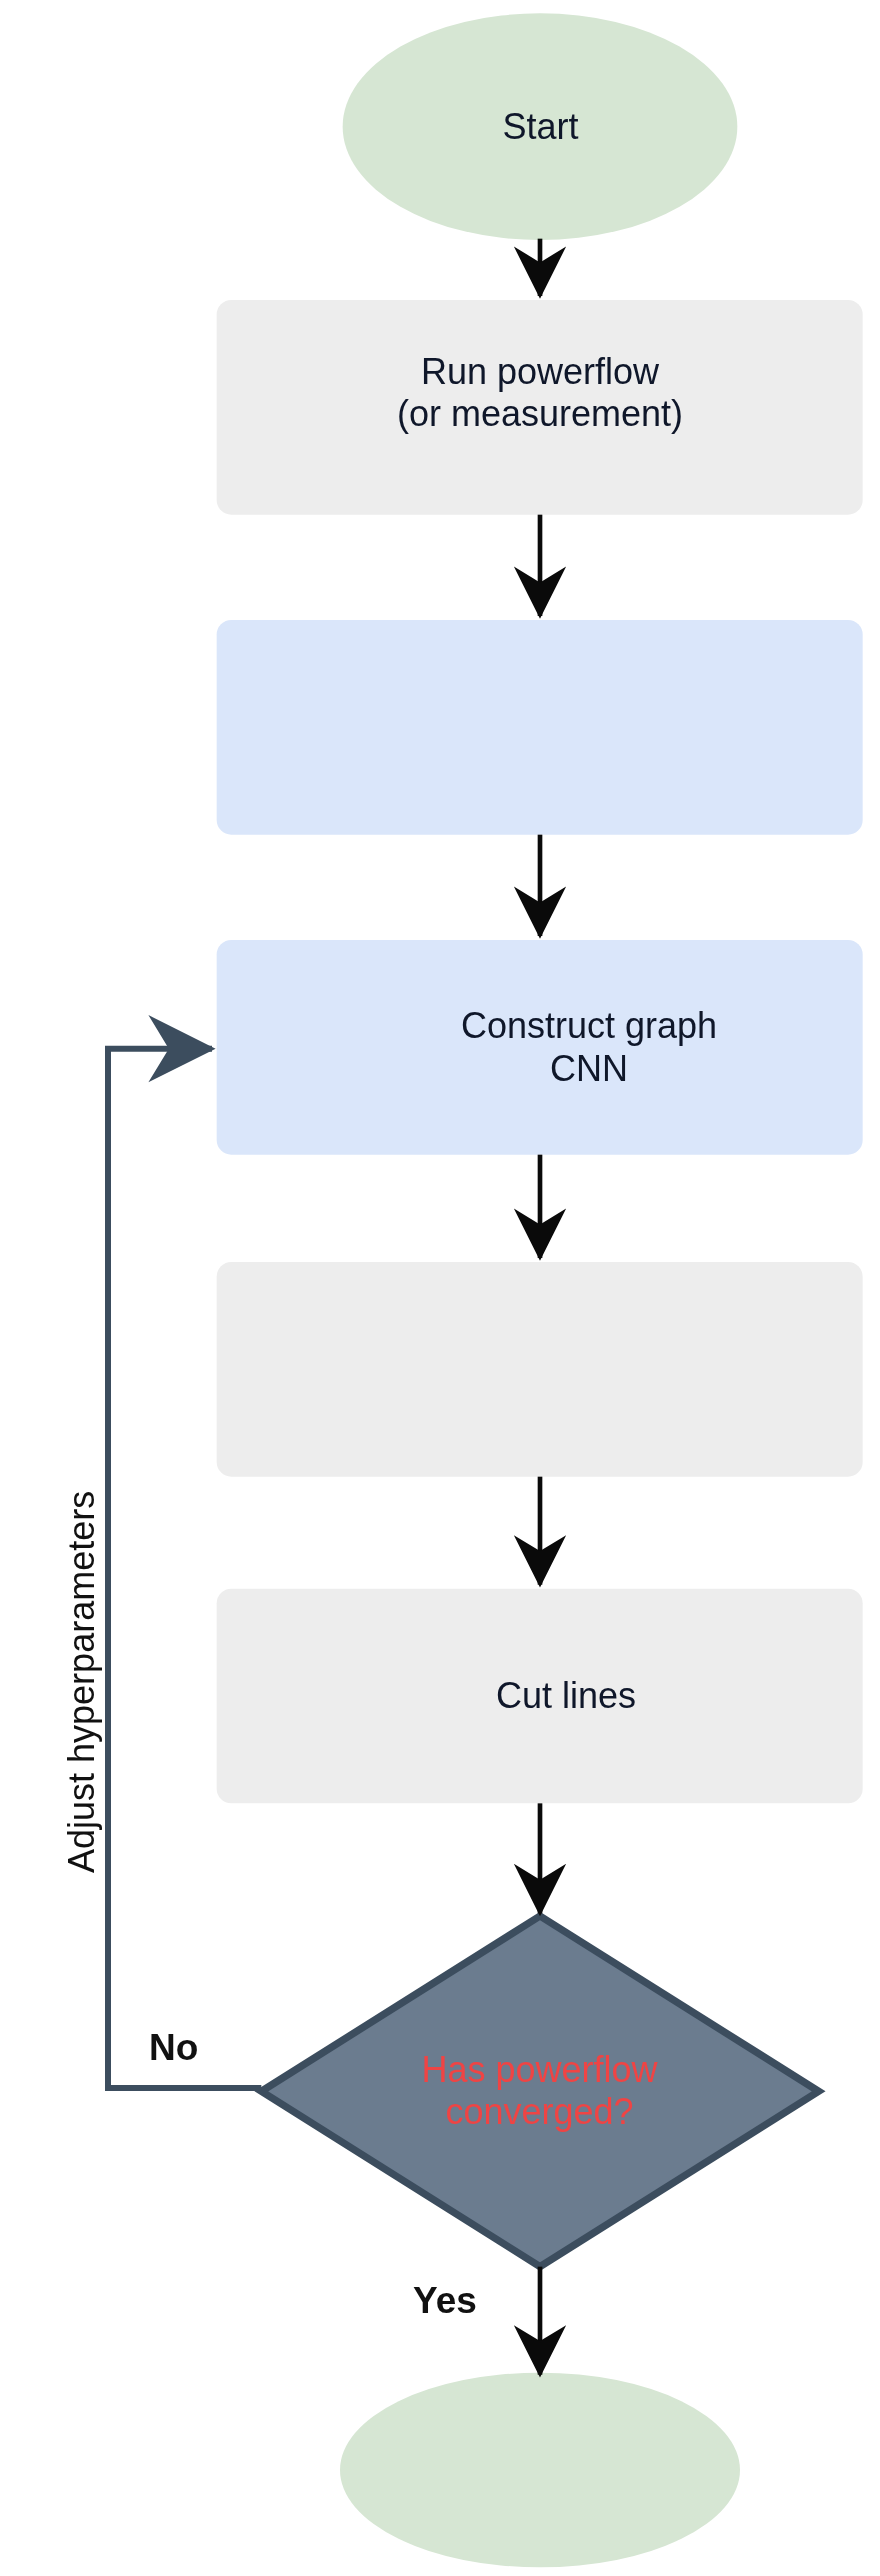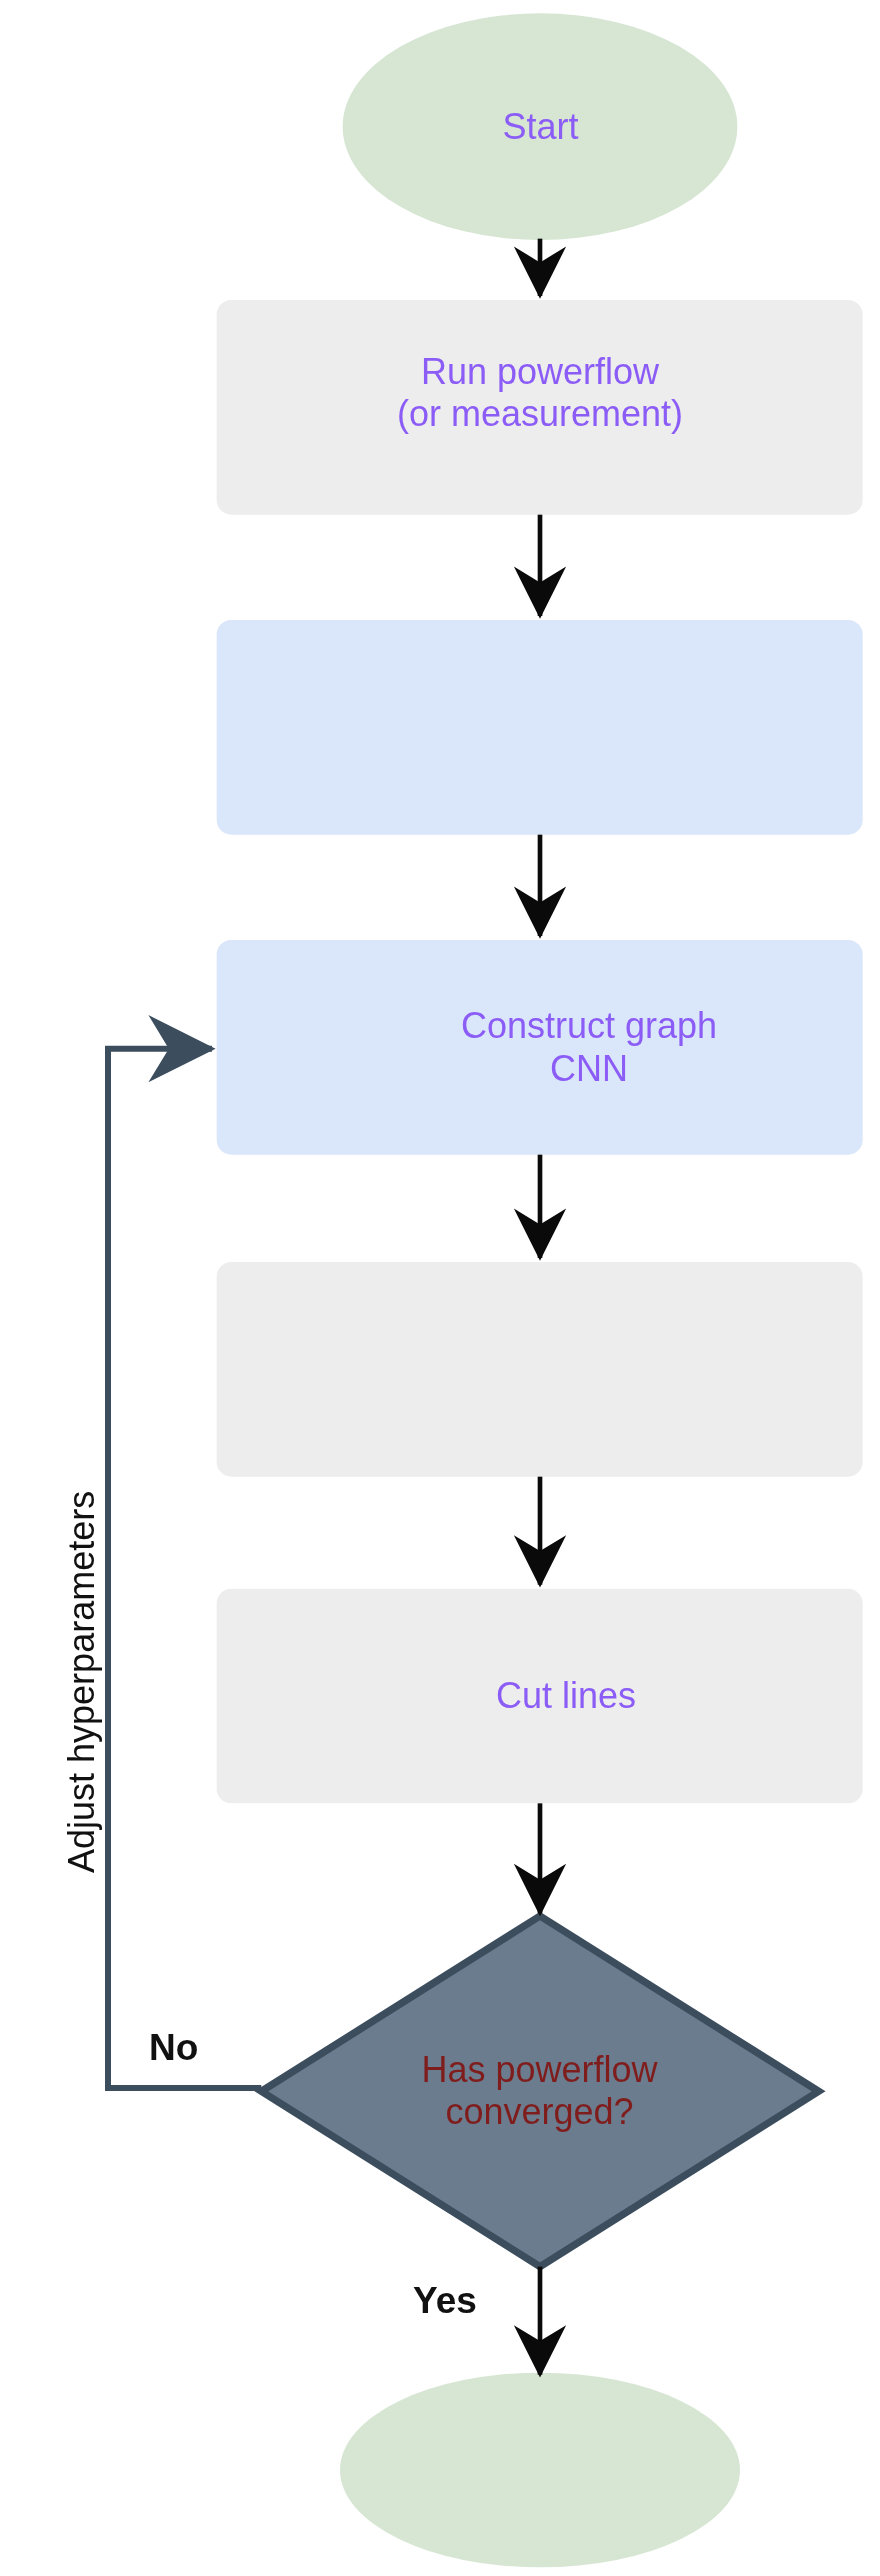--- a/index.html
+++ b/index.html
@@ -27,25 +27,25 @@
   }
   .node-label {
     position: absolute;
     display: flex;
     align-items: center;
     justify-content: center;
     text-align: center;
     line-height: 1.18;
     font-family: "Liberation Sans", sans-serif;
     font-size: 36px;
-    color: #8b5cf6;
+    color: #0f172a;
     white-space: pre-line;
     pointer-events: none;
   }
-  .node-label.white-text { color: #7f1d1d; }
+  .node-label.white-text { color: #ef4444; }
 
   .edge-label {
     position: absolute;
     font-family: "Liberation Sans", sans-serif;
     font-size: 37px;
     color: #111111;
     white-space: nowrap;
     font-weight: bold;
   }
   .rot-label {

